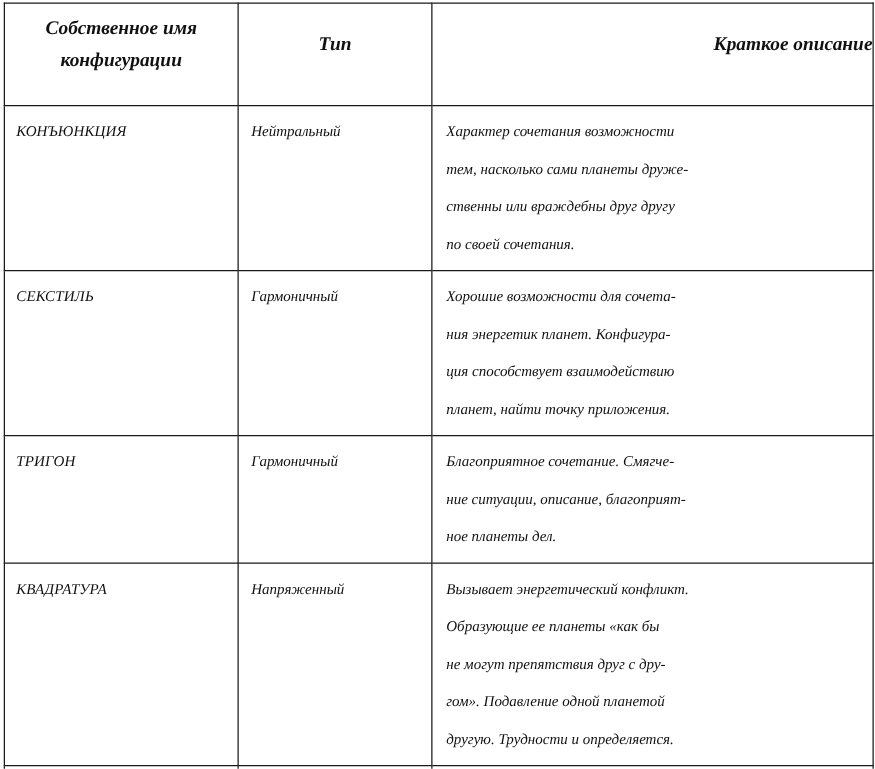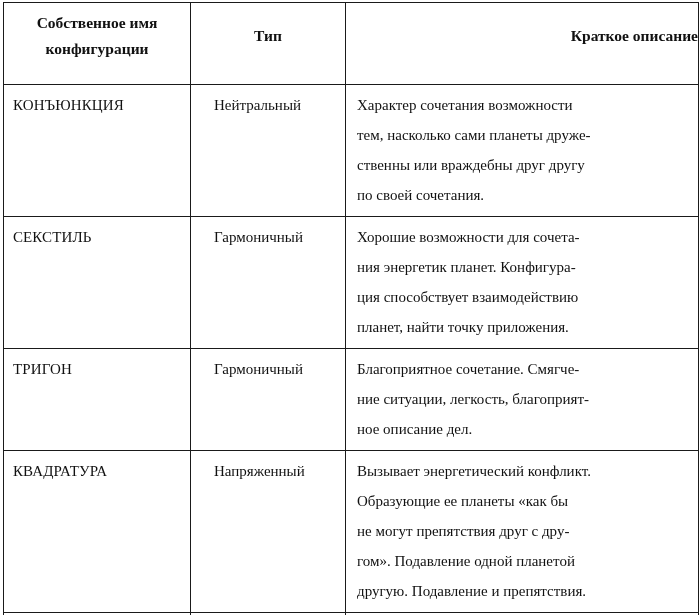--- a/index.html
+++ b/index.html
@@ -14,20 +14,21 @@
     font-family: "Liberation Serif", "DejaVu Serif", serif;
     color: #111111;
     -webkit-font-smoothing: antialiased;
   }
 
   .sheet {
     position: relative;
     width: 700px;
     height: 462px;
     box-sizing: border-box;
+    font-style: italic;
   }
 
   table.config-table {
     position: absolute;
     left: 3px;
     top: 2px;
     width: 695px;
     border-collapse: collapse;
     table-layout: fixed;
     background: #ffffff;
@@ -55,31 +56,31 @@
     height: 61px;
     padding: 6px 8px 0 8px;
     vertical-align: top;
   }
   thead th.head-name { padding-top: 7px; }
   thead th.head-type { padding-top: 20px; }
   thead th.head-desc { padding-top: 20px; text-align: right; }
 
   
   tbody td {
-    font-size: 15px;
+    font-size: 12px;
     line-height: 30px;
   }
 
   tbody td.name-cell {
     padding: 5px 0 0 9px;
     letter-spacing: 0.1px;
     white-space: nowrap;
   }
   tbody td.type-cell {
-    padding: 5px 0 0 23px;
+    padding: 5px 0 0 10px;
     white-space: nowrap;
   }
   tbody td.desc-cell {
     padding: 5px 6px 6px 11px;
   }
 
   .desc-line {
     display: block;
     white-space: pre;
   }
@@ -130,33 +131,33 @@
           <span class="desc-line">ния энергетик планет. Конфигура-</span>
           <span class="desc-line">ция способствует взаимодействию</span>
           <span class="desc-line">планет, найти точку приложения.</span>
         </td>
       </tr>
       <tr class="row-2">
         <td class="name-cell">ТРИГОН</td>
         <td class="type-cell">Гармоничный</td>
         <td class="desc-cell">
           <span class="desc-line">Благоприятное сочетание. Смягче-</span>
-          <span class="desc-line">ние ситуации, легкость, благоприят-</span>
-          <span class="desc-line">ное описание дел.</span>
+          <span class="desc-line">ние ситуации, описание, благоприят-</span>
+          <span class="desc-line">ное планеты дел.</span>
         </td>
       </tr>
       <tr class="row-3">
         <td class="name-cell">КВАДРАТУРА</td>
         <td class="type-cell">Напряженный</td>
         <td class="desc-cell">
           <span class="desc-line">Вызывает энергетический конфликт.</span>
           <span class="desc-line">Образующие ее планеты «как бы</span>
           <span class="desc-line">не могут препятствия друг с дру-</span>
           <span class="desc-line">гом». Подавление одной планетой</span>
-          <span class="desc-line">другую. Подавление и препятствия.</span>
+          <span class="desc-line">другую. Трудности и определяется.</span>
         </td>
       </tr>
       <tr class="row-4">
         <td class="name-cell">ОППОЗИЦИЯ</td>
         <td class="type-cell">Напряженный</td>
         <td class="desc-cell">
           
           
         </td>
       </tr>

